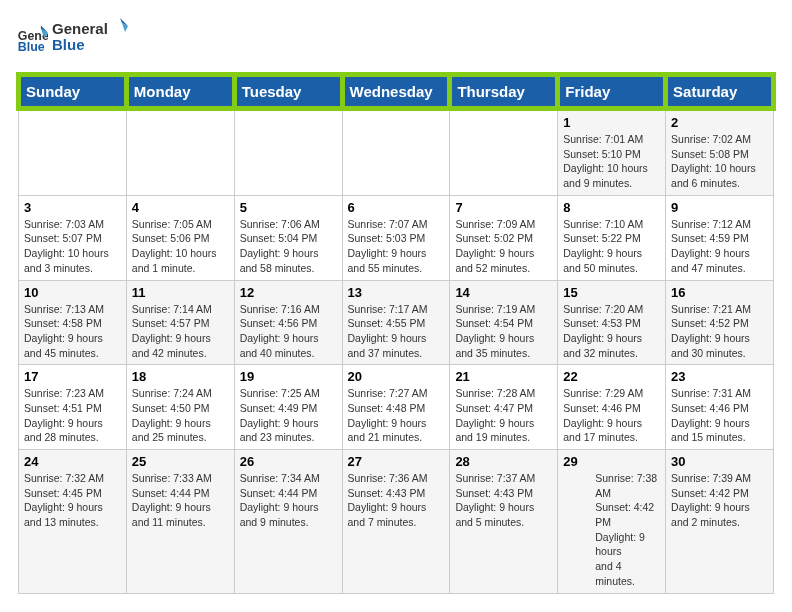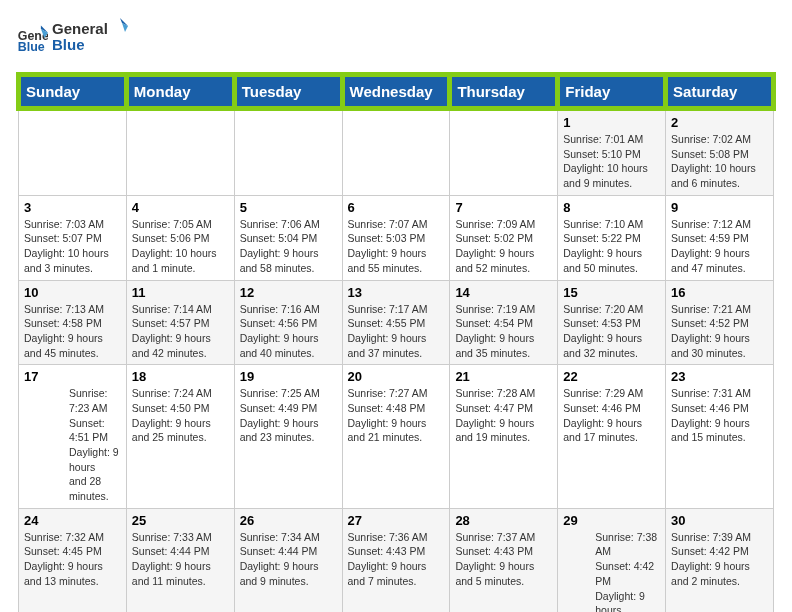--- a/index.html
+++ b/index.html
@@ -236,21 +236,21 @@
           <span class="day-num">16</span>
           <div class="day-info" style="white-space: pre-line;">Sunrise: 7:21 AM
 Sunset: 4:52 PM
 Daylight: 9 hours
 and 30 minutes.</div>
         </td>
       </tr>
       <tr>
         <td>
           <span class="day-num">17</span>
-          <div class="day-info" style="white-space: pre-line; margin-left: 45px;">Sunrise: 7:23 AM
+          <div class="day-info" style="white-space: pre-line;">Sunrise: 7:23 AM
 Sunset: 4:51 PM
 Daylight: 9 hours
 and 28 minutes.</div>
         </td>
         <td>
           <span class="day-num">18</span>
           <div class="day-info" style="white-space: pre-line;">Sunrise: 7:24 AM
 Sunset: 4:50 PM
 Daylight: 9 hours
 and 25 minutes.</div>

